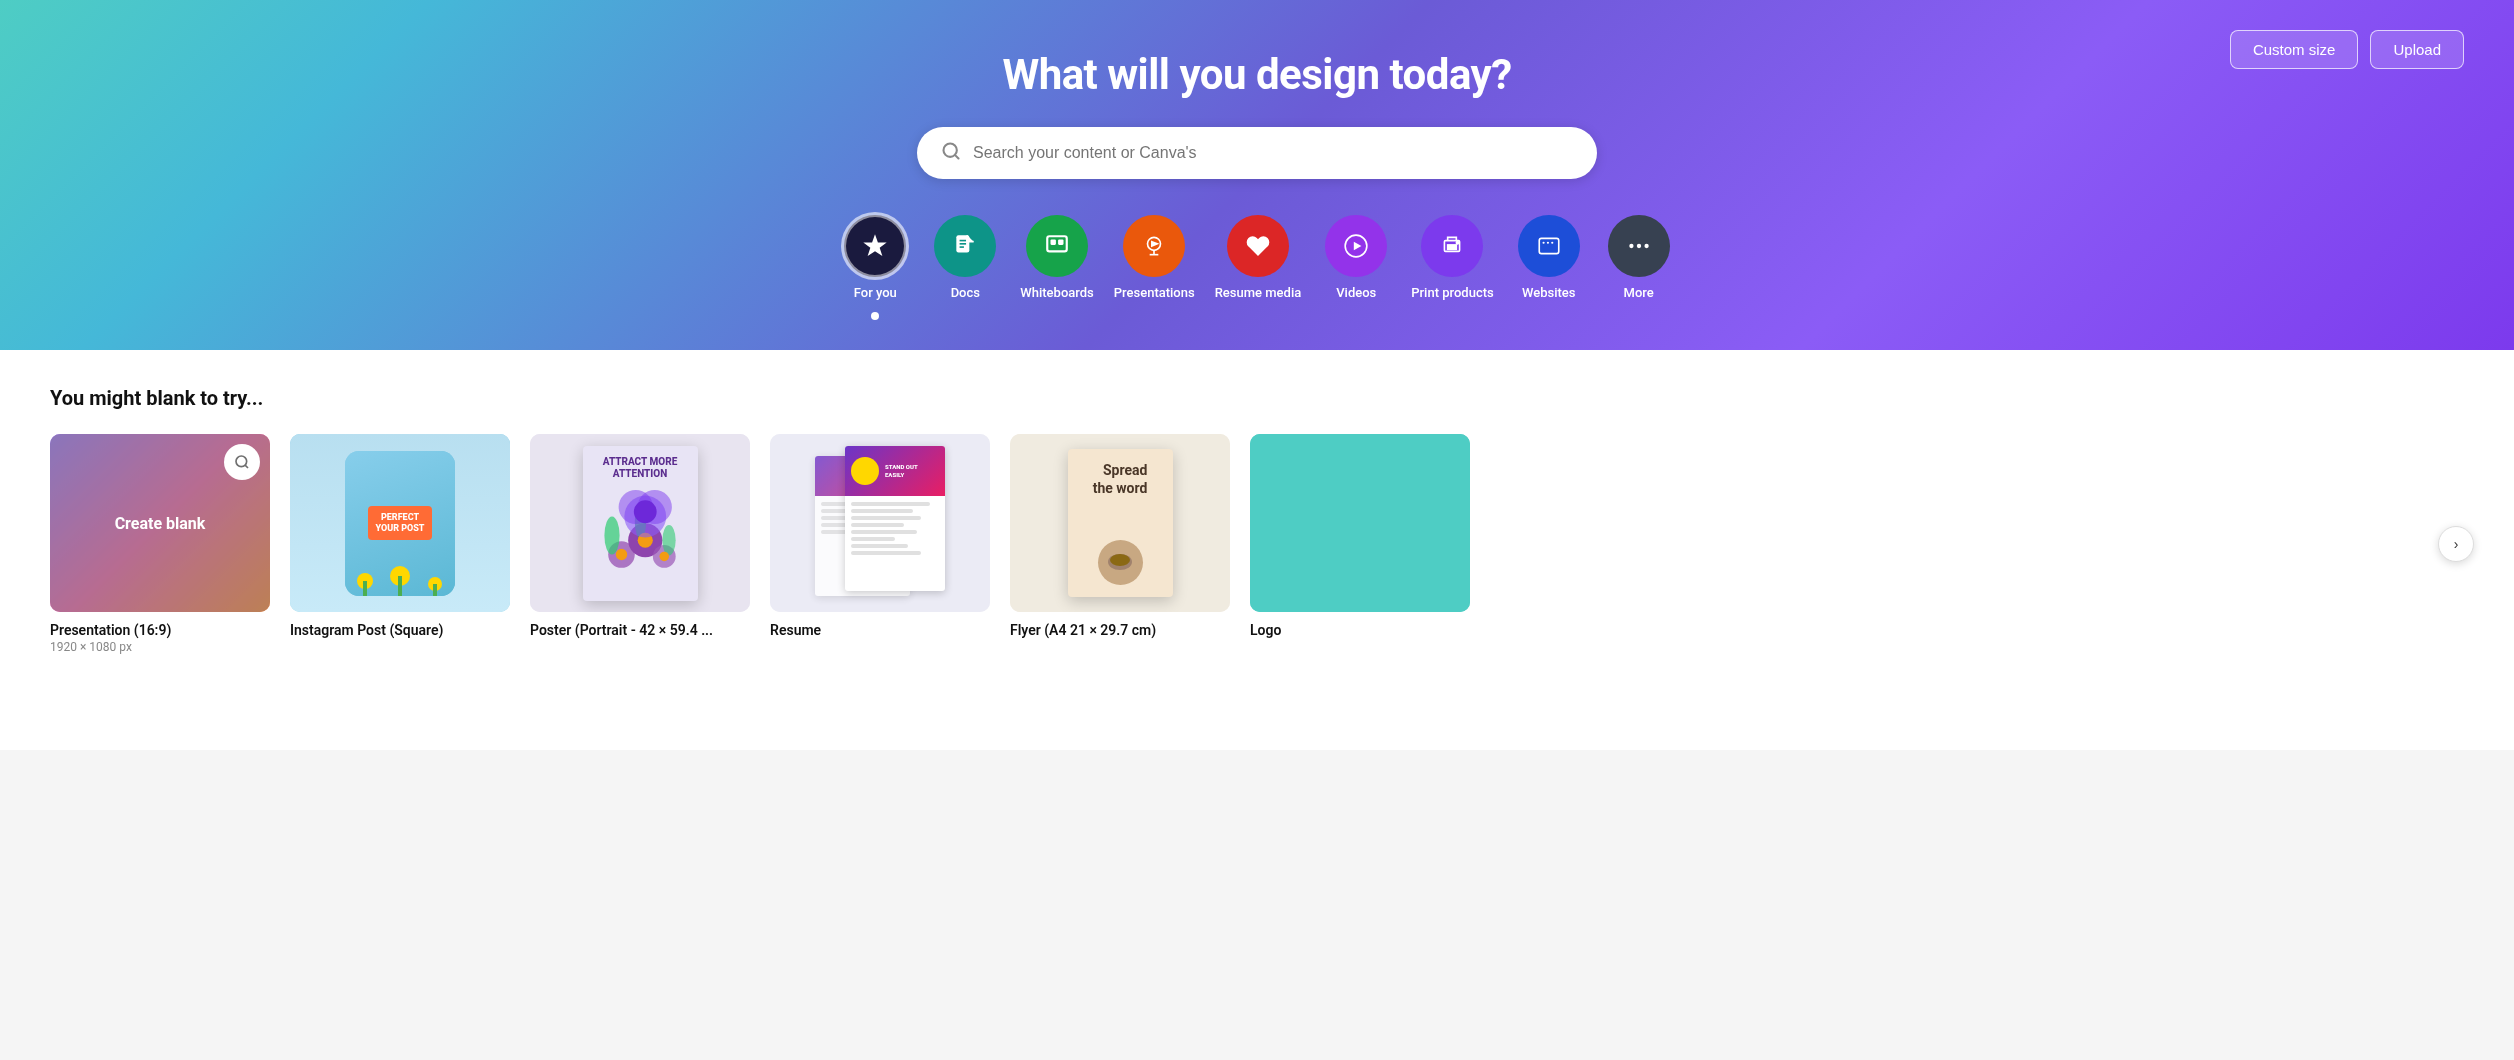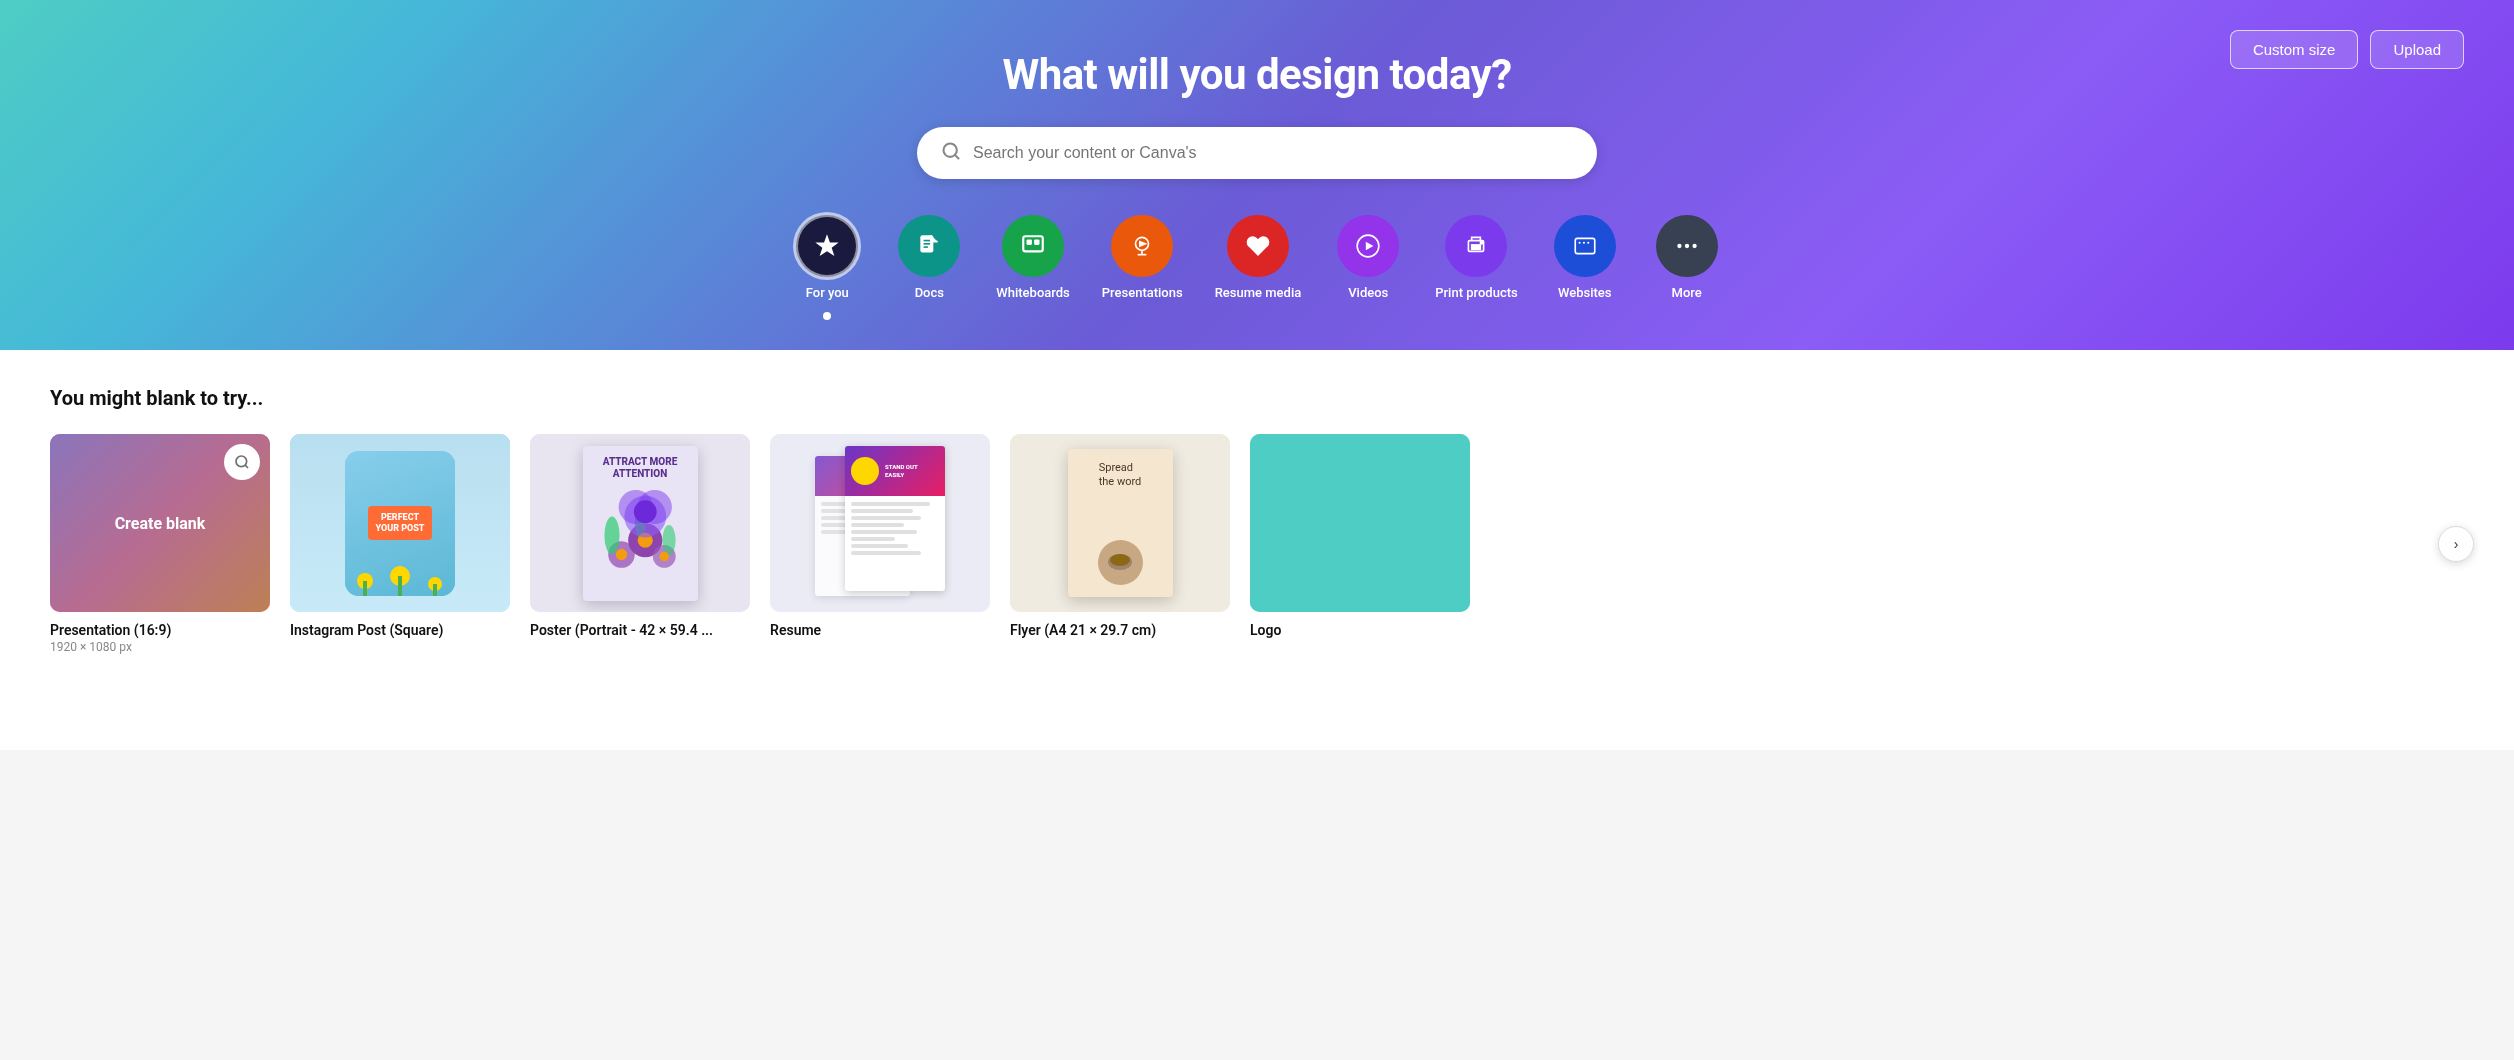--- a/index.html
+++ b/index.html
@@ -62,21 +62,21 @@
     .search-icon-wrap {
       color: #888;
       font-size: 18px;
       flex-shrink: 0;
     }
 
     
     .categories {
       display: flex;
       justify-content: center;
-      gap: 32px;
+      gap: 20px;
       flex-wrap: wrap;
     }
     .cat-item {
       display: flex;
       flex-direction: column;
       align-items: center;
       gap: 8px;
       cursor: pointer;
       min-width: 70px;
     }
@@ -330,24 +330,24 @@
       border-radius: 4px;
       box-shadow: 0 4px 15px rgba(0,0,0,0.2);
       display: flex;
       flex-direction: column;
       align-items: center;
       justify-content: space-between;
       padding: 12px 8px;
       position: relative;
     }
     .flyer-text-main {
-      font-size: 11px;
-      font-weight: 400;
+      font-size: 14px;
+      font-weight: 700;
       color: #4A3728;
-      text-align: left;
+      text-align: right;
       line-height: 1.3;
     }
     .flyer-circle {
       width: 45px;
       height: 45px;
       border-radius: 50%;
       background: #C8A882;
       display: flex;
       align-items: center;
       justify-content: center;

